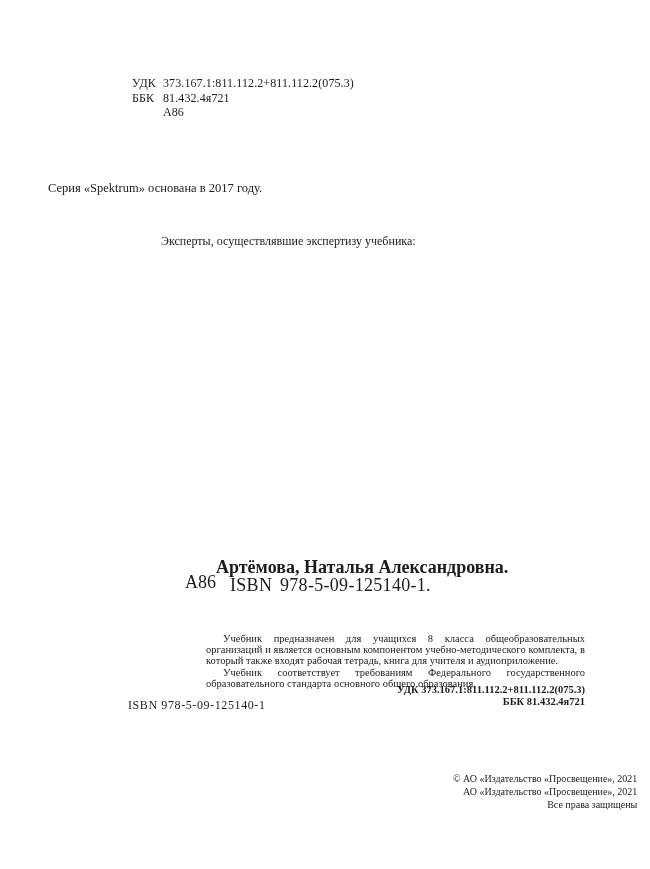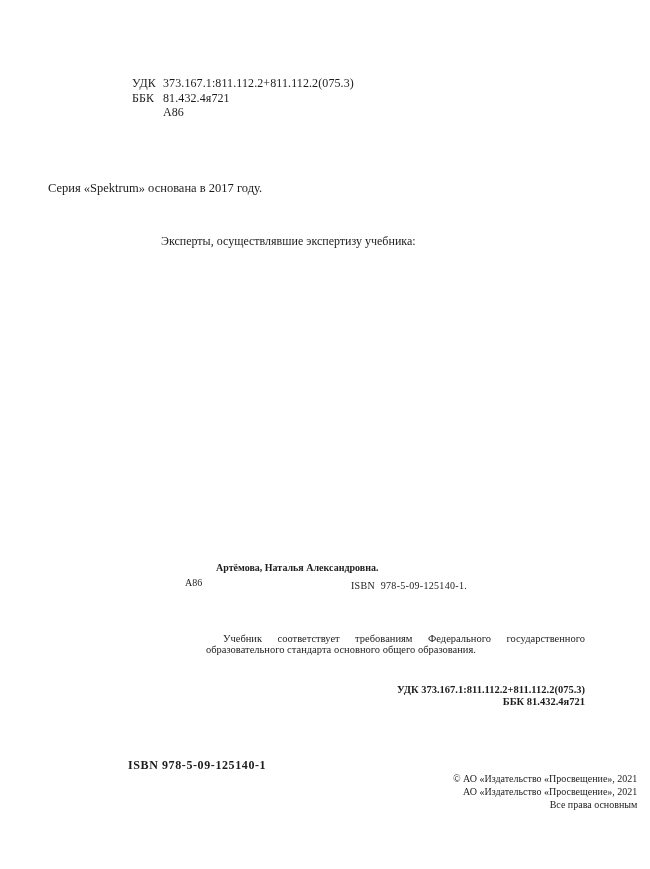--- a/index.html
+++ b/index.html
@@ -21,35 +21,35 @@
   .code-label { display: inline-block; width: 31px; }
 
   
   .series-note { left: 0; right: 0; top: 181px; font-size: 12.5px; }
 
   
   .experts { left: 113px; top: 235px; width: 430px; font-size: 12px; line-height: 12.8px; }
   .experts .order-note { margin-top: 3px; text-align: justify; }
 
   
-  .catalog { left: 137px; top: 561px; width: 403px; font-size: 10px; line-height: 13.4px; }
+  .catalog { left: 137px; top: 561px; width: 403px; font-size: 18px; line-height: 13.4px; }
   .catalog .author { margin-left: 31px; font-weight: bold; }
   .catalog .sign { position: absolute; left: 0; top: 15px; }
   .catalog .descr { margin-left: 31px; text-indent: 15px; text-align: justify; }
-  .catalog .isbn-line { margin-left: 45px; margin-top: 5px; word-spacing: 3px; letter-spacing: 0.3px; text-align: center; }
+  .catalog .isbn-line { margin-left: 45px; margin-top: 5px; word-spacing: 3px; letter-spacing: 0.3px; }
 
   
   .annotation { left: 158px; top: 633px; width: 379px; font-size: 10.5px; line-height: 11.2px; text-align: justify; }
   .annotation p { margin: 0; text-indent: 17px; }
 
   
   .codes-bottom { right: 113px; top: 684px; text-align: right; font-weight: bold; font-size: 10.5px; line-height: 11.8px; white-space: nowrap; }
 
   
-  .footer-isbn { left: 80px; top: 758px; font-weight: bold; font-size: 12px; letter-spacing: 0.6px; white-space: nowrap; }
+  .footer-isbn { left: 80px; top: 698px; font-weight: normal; font-size: 12px; letter-spacing: 0.6px; white-space: nowrap; }
   .copyright { left: 404px; top: 773px; font-size: 10px; line-height: 12.8px; white-space: nowrap; text-align: right; }
   .copyright .cont { padding-left: 11px; }
 </style>
 </head>
 <body>
 
 <div class="page">
 
   <div class="abs top-codes">
     <div class="code-row">
@@ -69,29 +69,30 @@
     <div>Эксперты, осуществлявшие экспертизу учебника:</div>
   </div>
 
   <div class="abs catalog">
     <div class="author">Артёмова, Наталья Александровна.</div>
     <div class="sign">А86</div>
     <div class="isbn-line">ISBN 978-5-09-125140-1.</div>
   </div>
 
   <div class="abs annotation">
+    <p>Учебник предназначен для учащихся 8 класса общеобразовательных организаций и является основным компонентом учебно-методического комплекта, в который также входят рабочая тетрадь, книга для учителя и аудиоприложение.</p>
     <p>Учебник соответствует требованиям Федерального государственного образовательного стандарта основного общего образования.</p>
   </div>
 
   <div class="abs codes-bottom">
     <div>УДК 373.167.1:811.112.2+811.112.2(075.3)</div>
     <div>ББК 81.432.4я721</div>
   </div>
 
   <div class="abs footer-isbn">ISBN 978-5-09-125140-1</div>
 
   <div class="abs copyright">
     <div>© АО «Издательство «Просвещение», 2021</div>
     <div class="cont">АО «Издательство «Просвещение», 2021</div>
-    <div class="cont">Все права основным</div>
+    <div class="cont">Все права защищены</div>
   </div>
 
 </div>
 
 </body></html>

